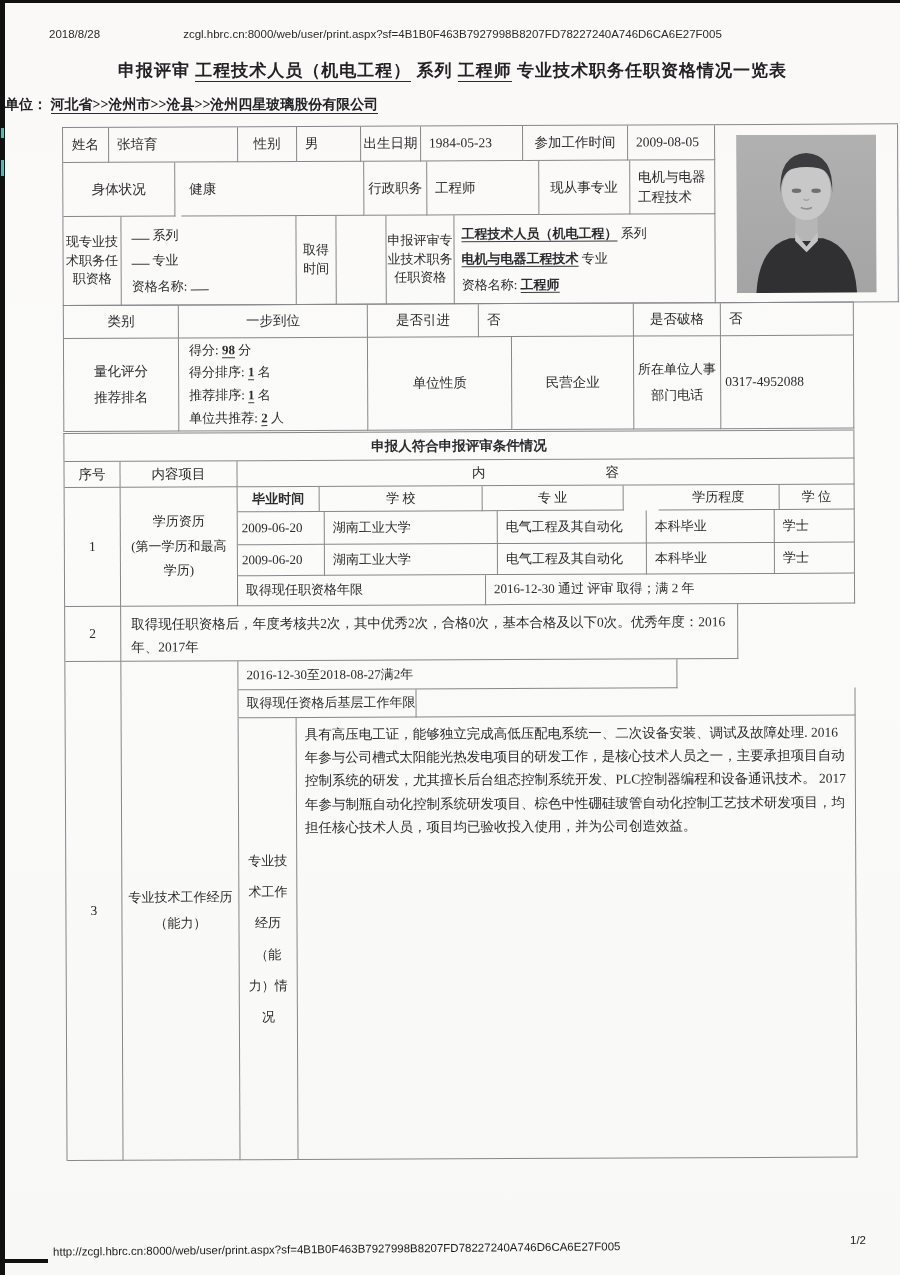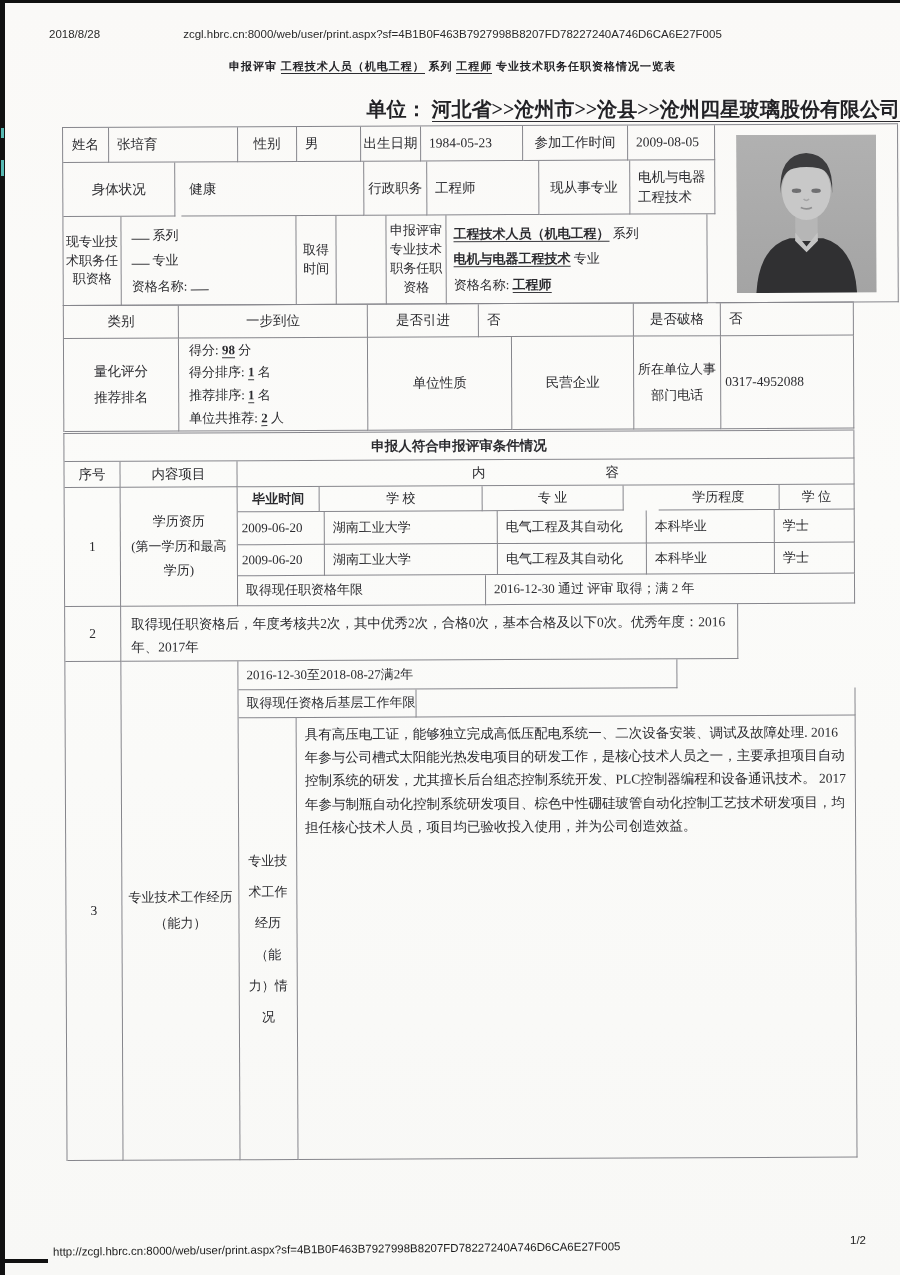--- a/index.html
+++ b/index.html
@@ -4,24 +4,24 @@
 <style>
   html,body{margin:0;padding:0;}
   body{width:900px;height:1275px;position:relative;background:#0b0b0b;overflow:hidden;
        font-family:"Liberation Serif","DejaVu Serif",serif;color:#2b2b2f;}
   .scan-page{position:absolute;left:5px;top:3px;width:895px;height:1272px;
        background:linear-gradient(180deg,#faf9f7 0%,#fbfbf9 40%,#f8f8f6 100%);}
   .hdr{position:absolute;top:25px;left:0;width:100%;text-align:center;
        font-family:"Liberation Sans","DejaVu Sans",sans-serif;font-size:11.5px;color:#2a2a2a;}
   .hdr-date{position:absolute;top:25px;left:44px;
        font-family:"Liberation Sans","DejaVu Sans",sans-serif;font-size:11.5px;color:#2a2a2a;}
-  .ttl{position:absolute;top:56px;left:0;width:100%;text-align:center;font-size:11px;
+  .ttl{position:absolute;top:56px;left:0;width:100%;text-align:center;font-size:17px;
        font-weight:700;letter-spacing:1px;color:#222226;}
   .u{border-bottom:1.6px solid #2c2c30;padding-bottom:1px;}
-  .unit{position:absolute;top:93px;left:0;width:100%;text-align:right;font-size:20px;
+  .unit{position:absolute;top:93px;left:0;width:100%;text-align:left;font-size:14px;
        font-weight:700;color:#222226;}
   .tilt{position:absolute;left:0;top:0;width:895px;transform:rotate(-0.25deg);transform-origin:60px 120px;}
   .tbl{position:absolute;border-top:1px solid #86868c;border-left:1px solid #86868c;background:transparent;}
   .row{display:flex;}
   .c{box-sizing:border-box;border-right:1px solid #86868c;border-bottom:1px solid #86868c;
      display:flex;align-items:center;justify-content:center;text-align:center;
      font-size:13.5px;line-height:1.45;}
   .lft{justify-content:flex-start;text-align:left;padding-left:8px;}
   .top{align-items:flex-start;}
   .bk{display:inline-block;width:18px;height:11px;border-bottom:1.3px solid #3a3a3e;margin-right:3px;}
@@ -90,21 +90,21 @@
             <div class="c small" style="width:58px;padding:0 2px;">现专业技术职务任职资格</div>
             <div class="c lft small lines" style="width:175px;padding-left:10px;">
               <div>
                 <div><span class="bk"></span><span>系列</span></div>
                 <div><span class="bk"></span><span>专业</span></div>
                 <div><span>资格名称:</span> <span class="bk"></span></div>
               </div>
             </div>
             <div class="c small" style="width:40px;padding:0 1px;">取得时间</div>
             <div class="c" style="width:50px;"></div>
-            <div class="c small" style="width:60px;padding:12px 1px;">申报评审专业技术职务任职资格</div>
+            <div class="c small" style="width:68px;padding:12px 1px;">申报评审专业技术职务任职资格</div>
             <div class="c lft small lines" style="width:261px;padding-left:7px;">
               <div>
                 <div><span class="uv">工程技术人员（机电工程）</span> <span>系列</span></div>
                 <div><span class="uv">电机与电器工程技术</span> <span>专业</span></div>
                 <div><span>资格名称:</span> <span class="uv">工程师</span></div>
               </div>
             </div>
           </div>
         </div>
 

